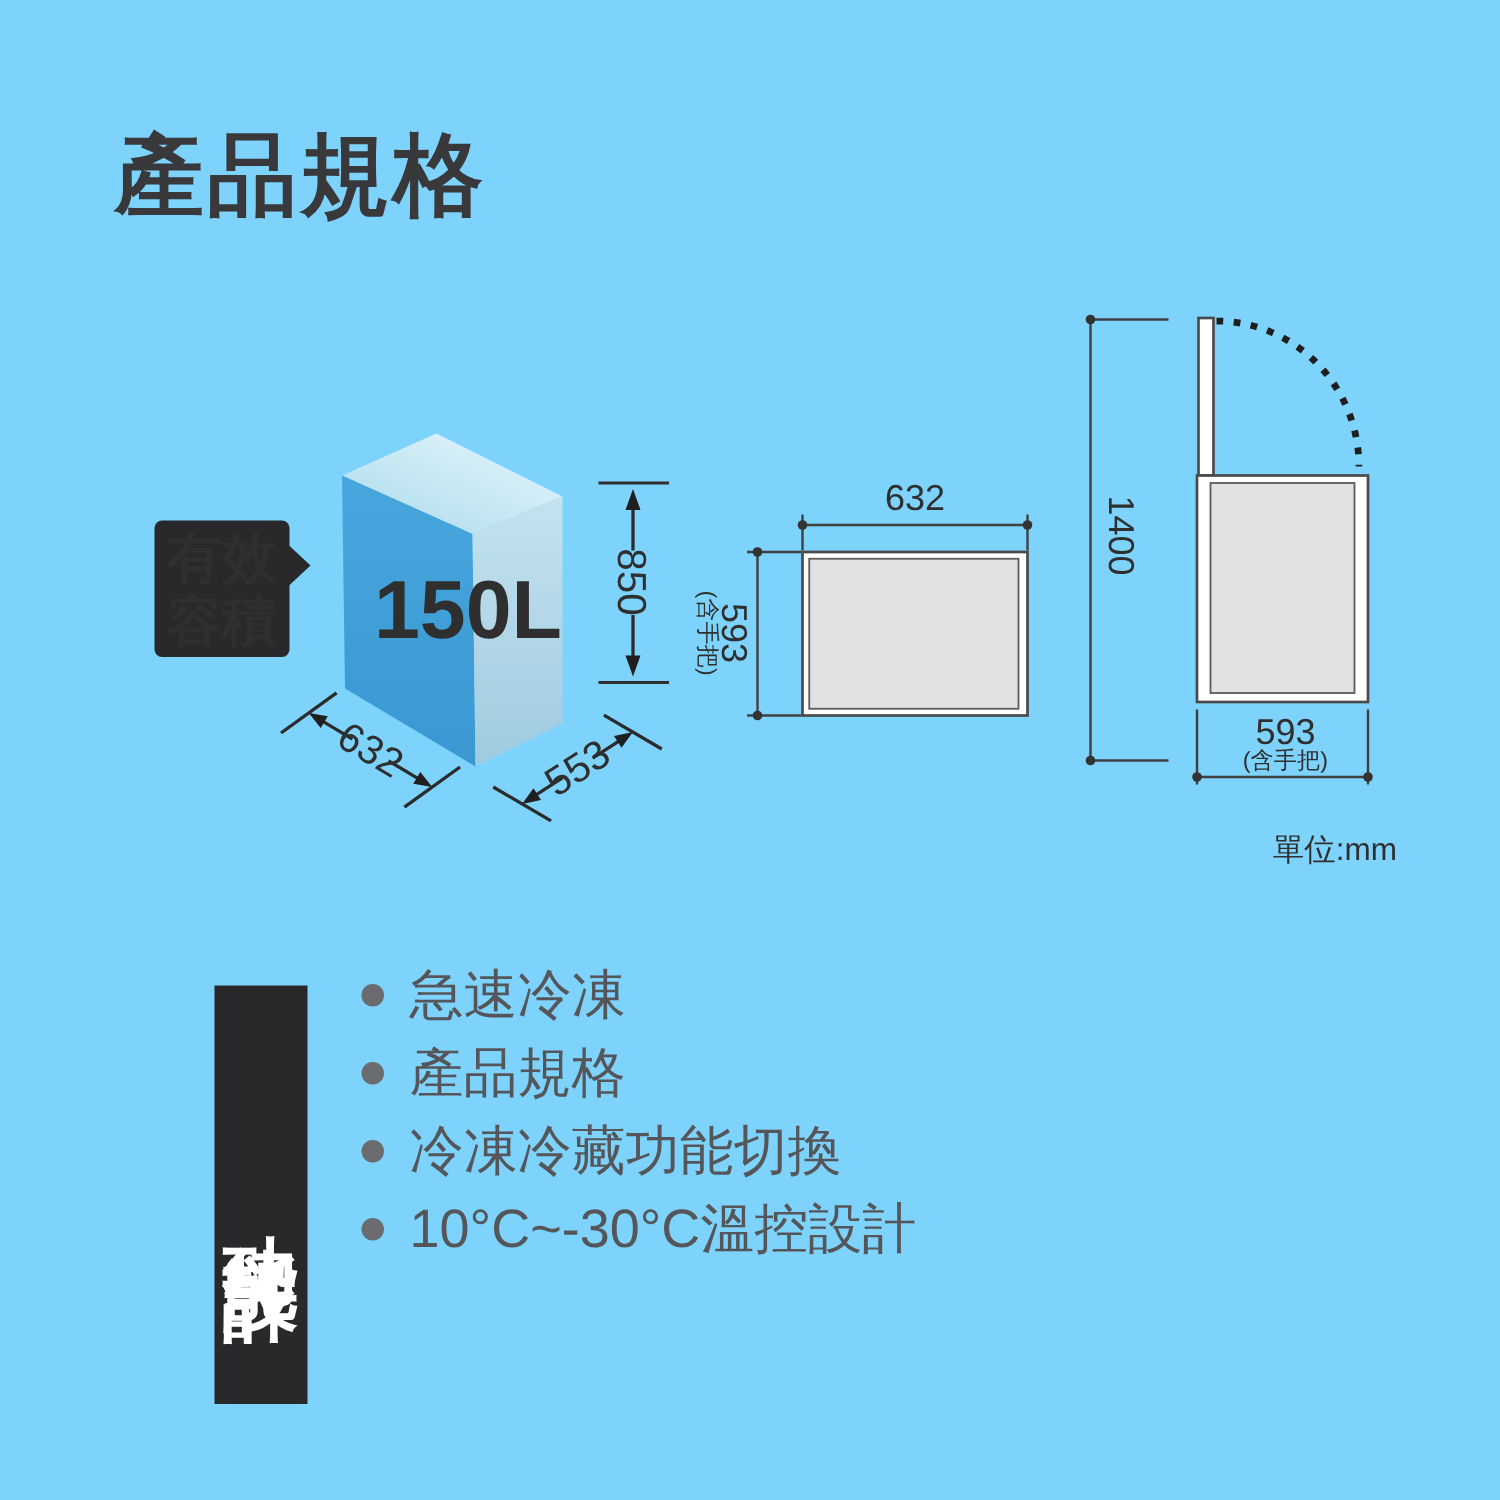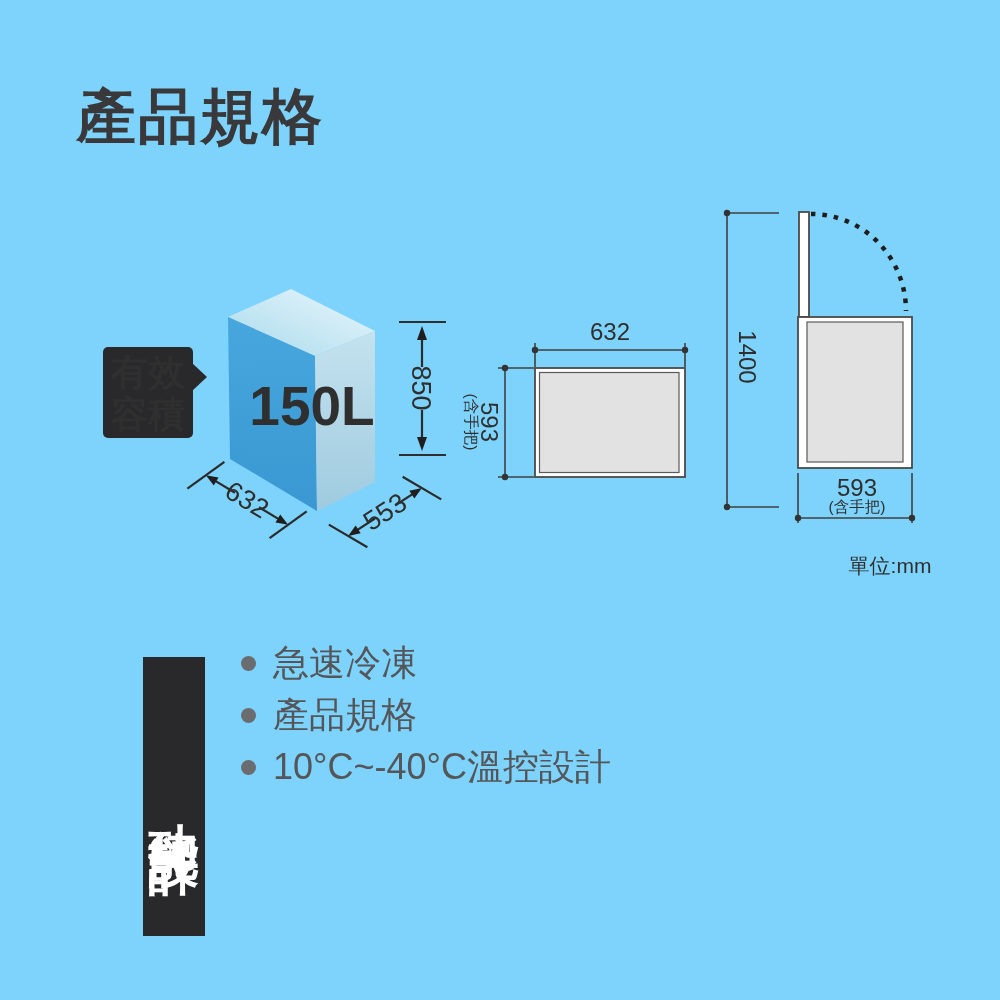--- a/index.html
+++ b/index.html
@@ -163,17 +163,21 @@
     <li>
       <span class="bullet"></span>
       <span>急速冷凍</span>
     </li>
     <li>
       <span class="bullet"></span>
       <span>產品規格</span>
     </li>
     <li>
       <span class="bullet"></span>
-      <span>10°C~-40°C溫控設計</span>
+      <span>冷凍冷藏功能切換</span>
+    </li>
+    <li>
+      <span class="bullet"></span>
+      <span>10°C~-30°C溫控設計</span>
     </li>
   </ul>
 
 </div>
 
 </body></html>

